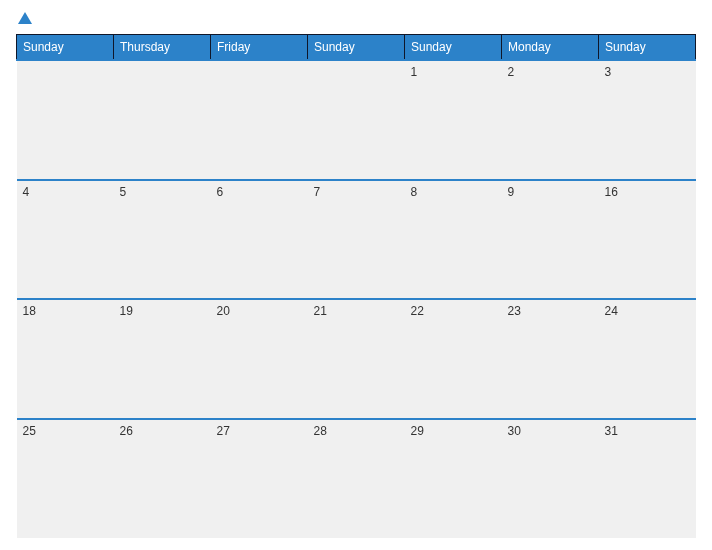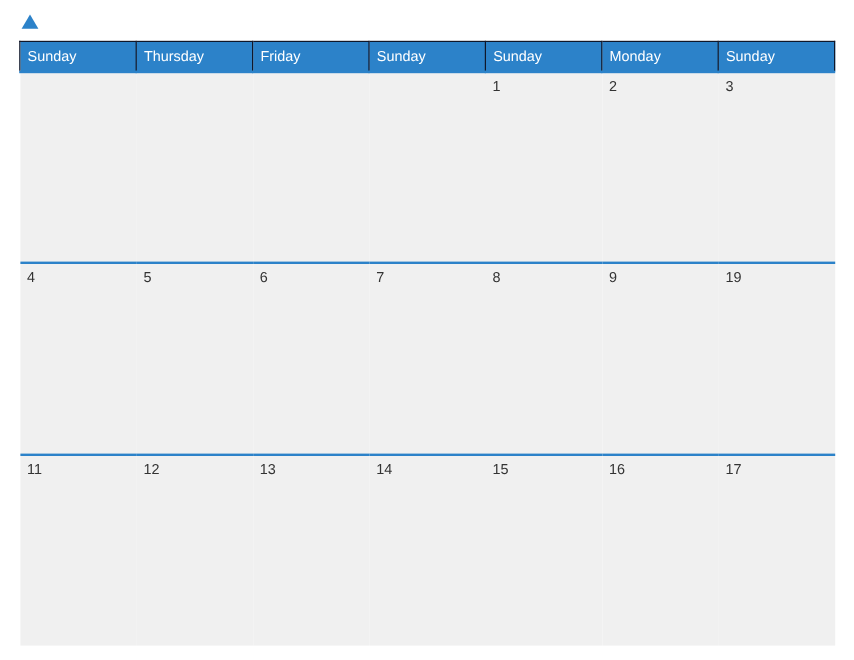--- a/index.html
+++ b/index.html
@@ -141,26 +141,35 @@
           <td><span class="day-num">2</span></td>
           <td><span class="day-num">3</span></td>
         </tr>
         <tr>
           <td><span class="day-num">4</span></td>
           <td><span class="day-num">5</span></td>
           <td><span class="day-num">6</span></td>
           <td><span class="day-num">7</span></td>
           <td><span class="day-num">8</span></td>
           <td><span class="day-num">9</span></td>
-          <td><span class="day-num">19</span></td>
+          <td><span class="day-num">16</span></td>
         </tr>
         <tr>
-          <td><span class="day-num">11</span></td>
-          <td><span class="day-num">12</span></td>
-          <td><span class="day-num">13</span></td>
-          <td><span class="day-num">14</span></td>
-          <td><span class="day-num">15</span></td>
-          <td><span class="day-num">16</span></td>
-          <td><span class="day-num">17</span></td>
+          <td><span class="day-num">18</span></td>
+          <td><span class="day-num">19</span></td>
+          <td><span class="day-num">20</span></td>
+          <td><span class="day-num">21</span></td>
+          <td><span class="day-num">22</span></td>
+          <td><span class="day-num">23</span></td>
+          <td><span class="day-num">24</span></td>
+        </tr>
+        <tr>
+          <td><span class="day-num">25</span></td>
+          <td><span class="day-num">26</span></td>
+          <td><span class="day-num">27</span></td>
+          <td><span class="day-num">28</span></td>
+          <td><span class="day-num">29</span></td>
+          <td><span class="day-num">30</span></td>
+          <td><span class="day-num">31</span></td>
         </tr>
       </tbody>
   </table>
 </div>
 
 </body></html>

